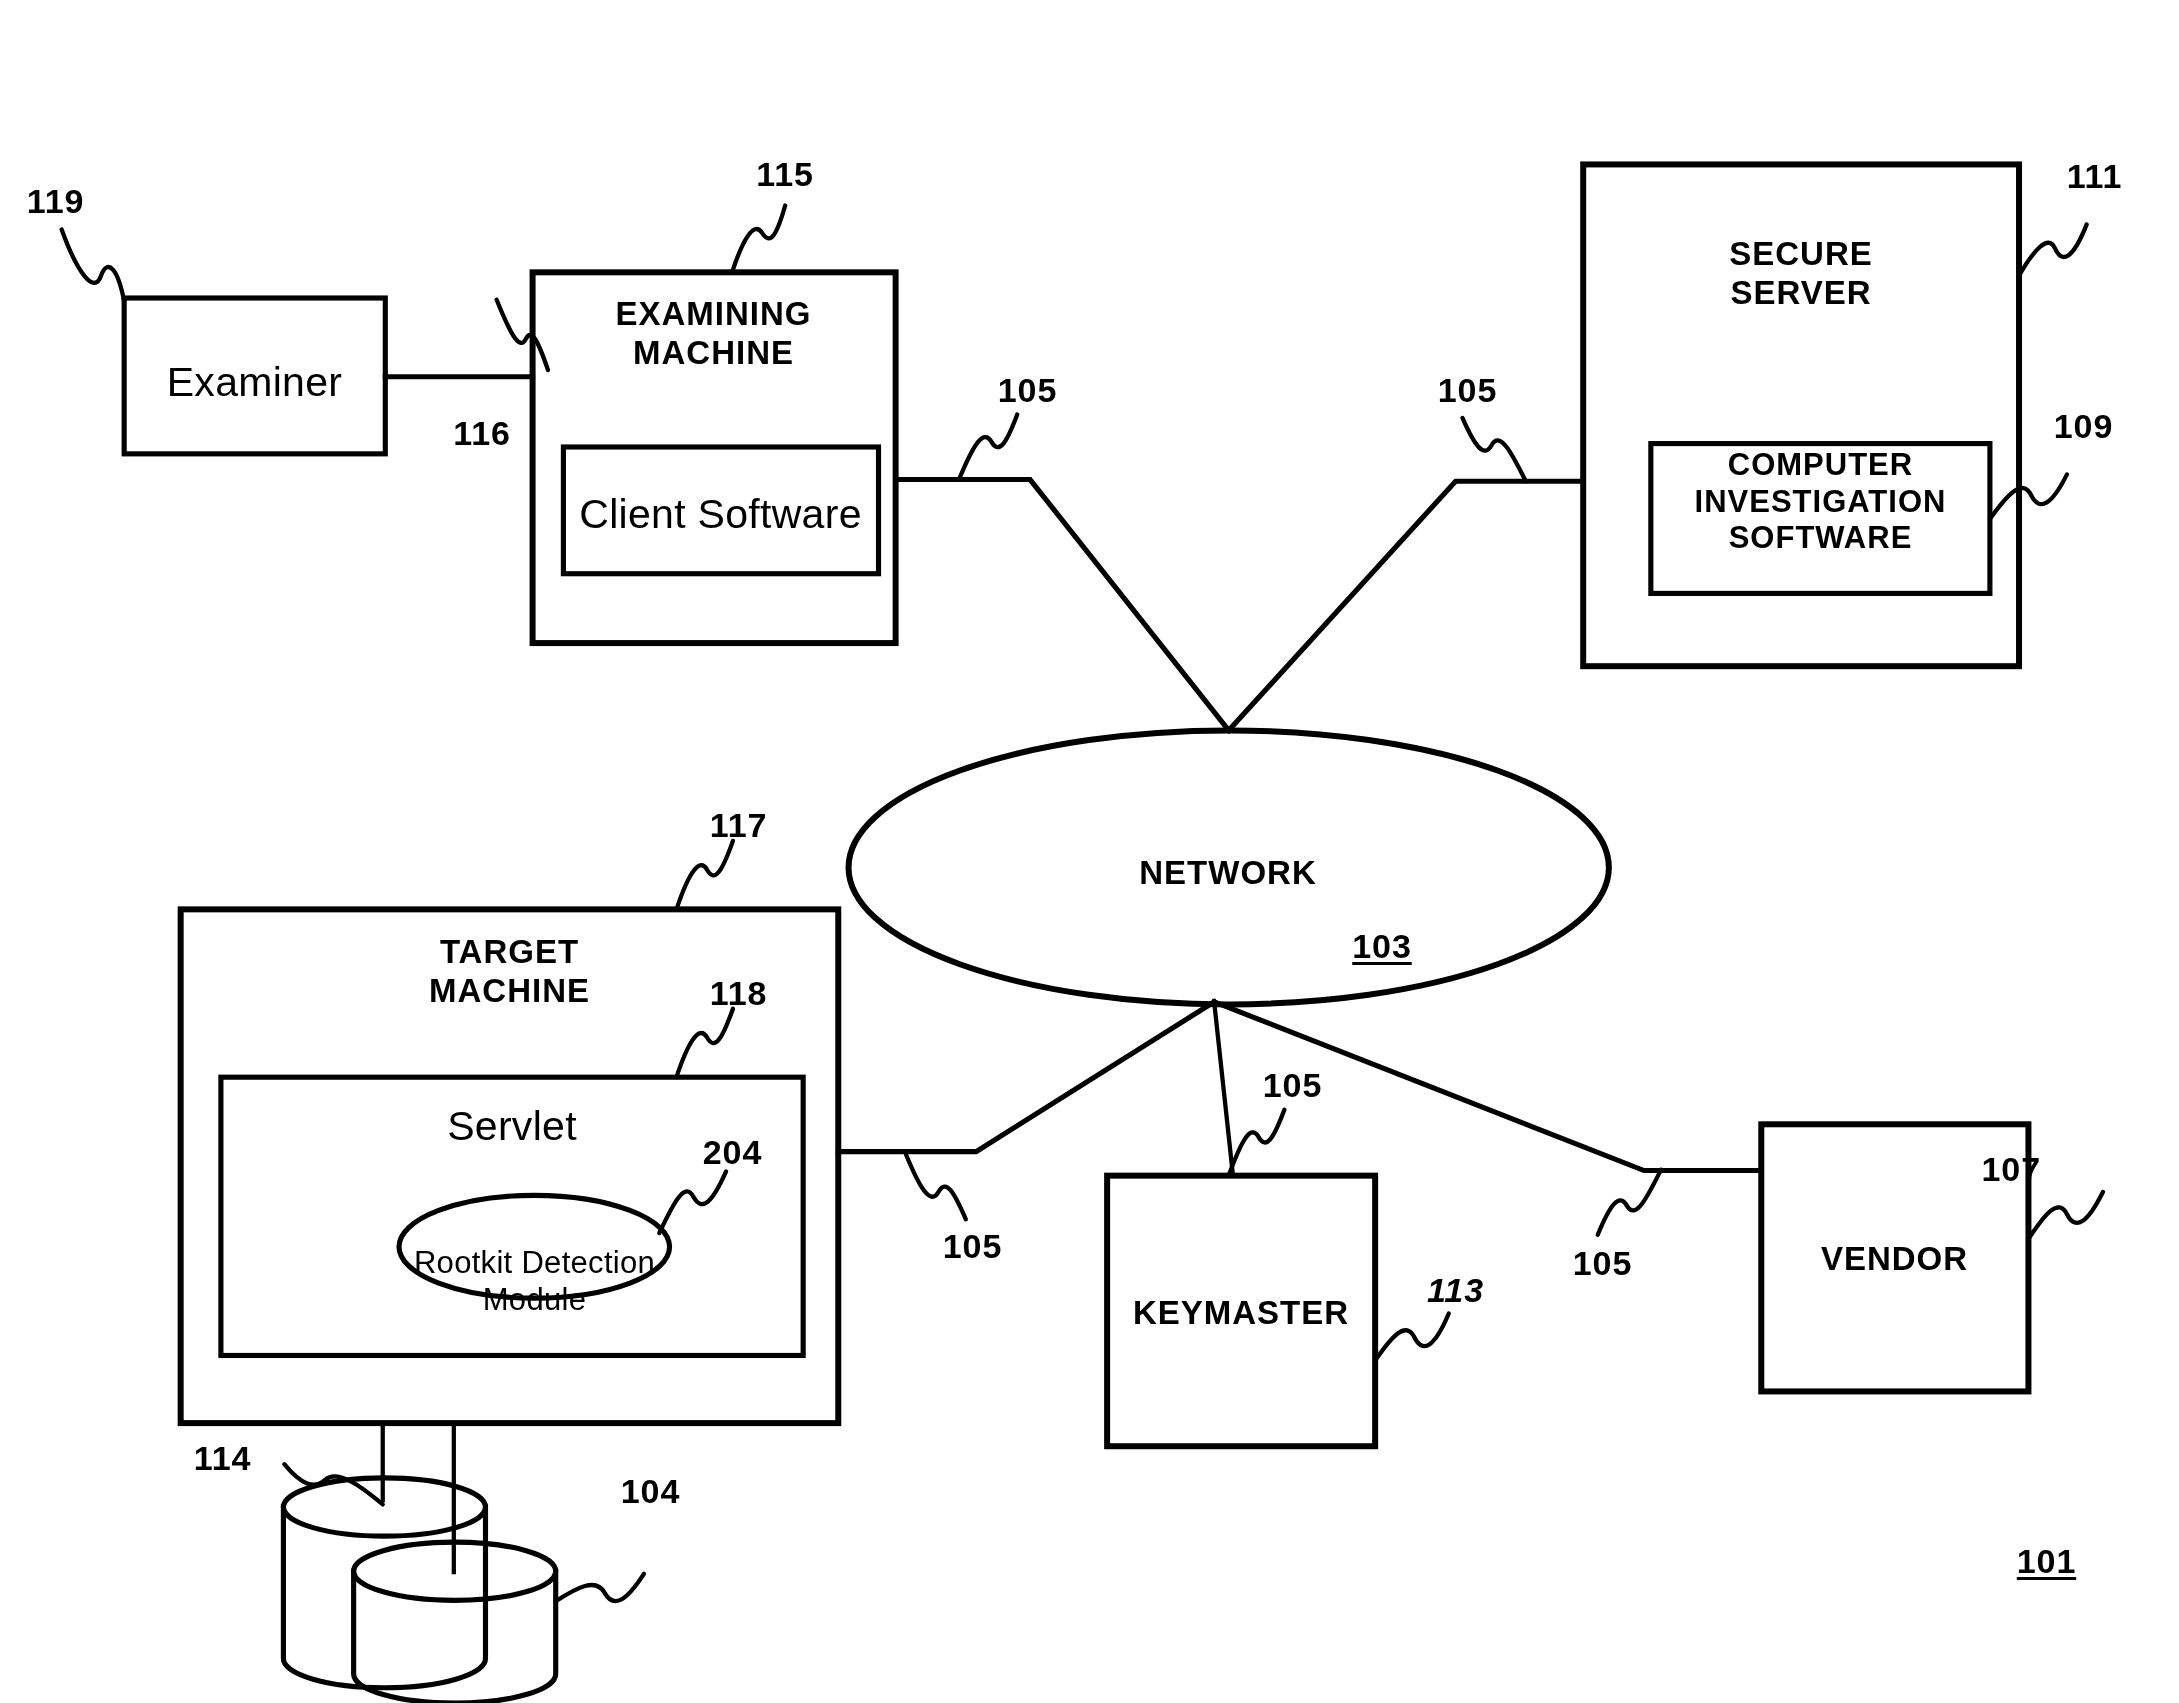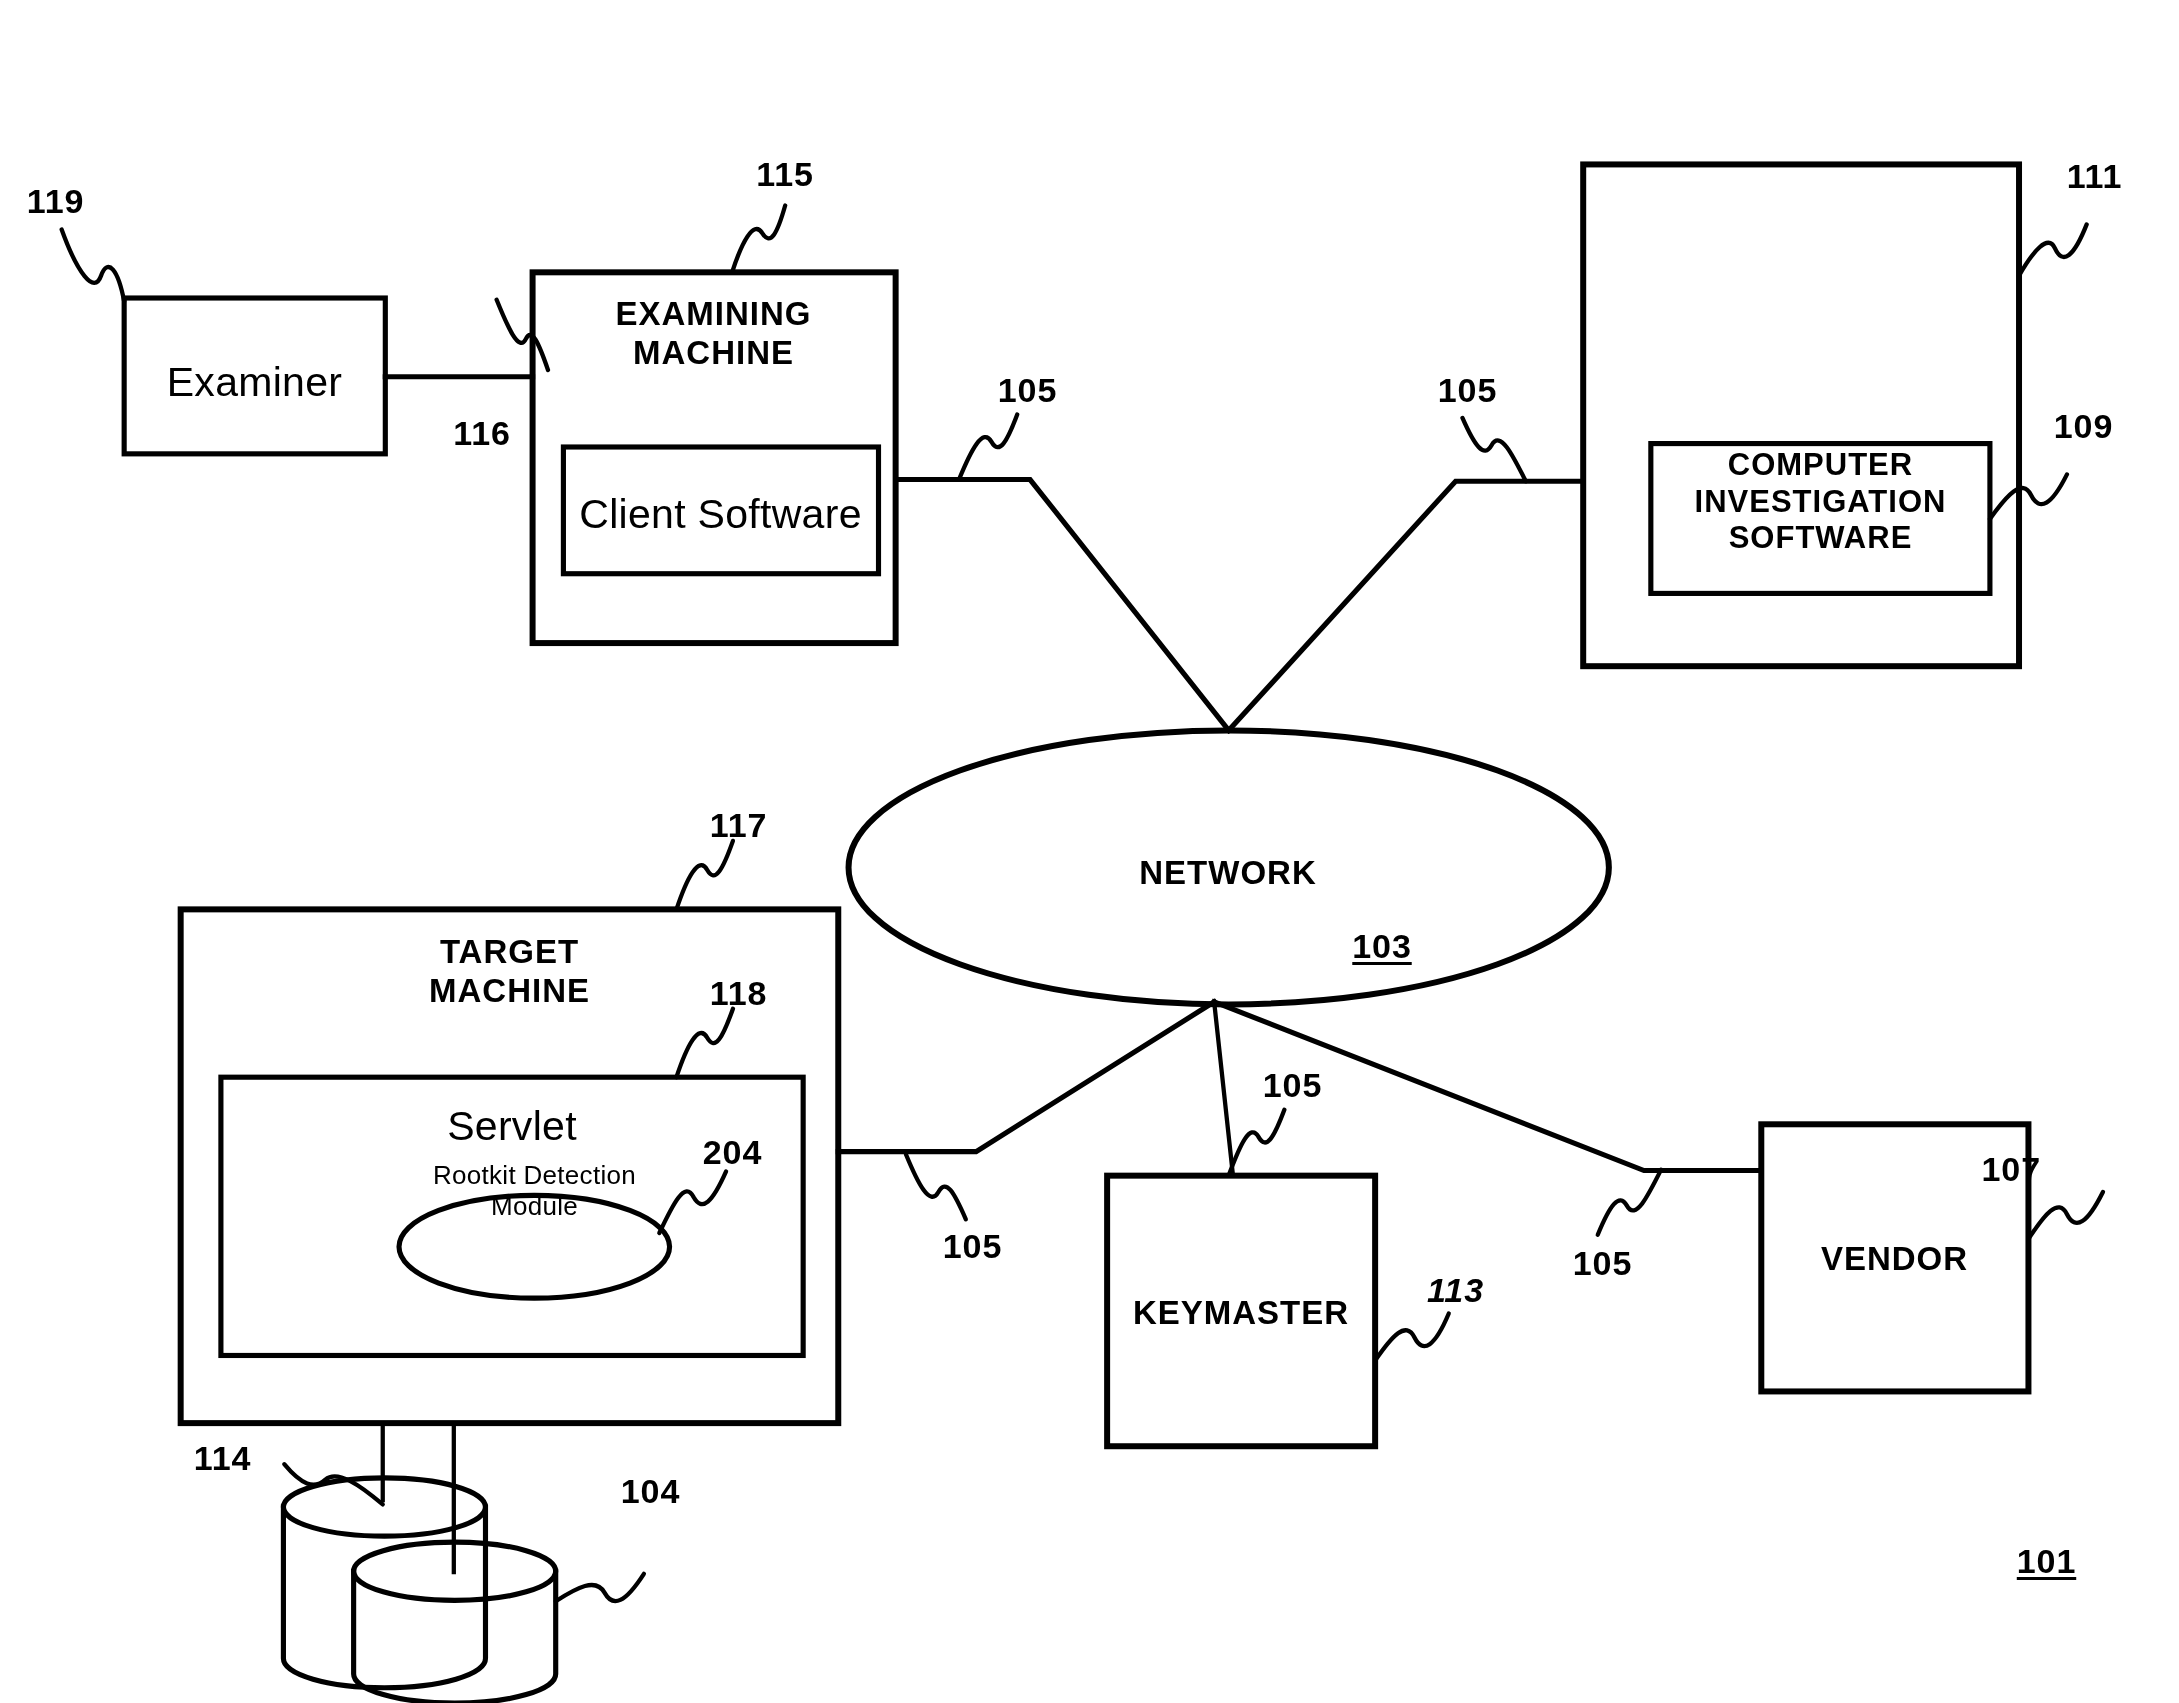--- a/index.html
+++ b/index.html
@@ -153,38 +153,40 @@
   <div class="lbl cap-mixed" style="left:124px; top:358px; width:261px;">Examiner</div>
   <div class="lbl ref" style="left:8.6px; top:181px; width:94px;text-align:center;">119</div>
 
   <div class="lbl cap-upper" style="left:532px; top:295px; width:363px;">EXAMINING
 MACHINE</div>
   <div class="lbl ref" style="left:738px; top:154px; width:94px;">115</div>
 
   <div class="lbl cap-mixed" style="left:563px; top:490px; width:315px;">Client Software</div>
   <div class="lbl ref" style="left:435px; top:413px; width:94px;">116</div>
 
+  <div class="lbl cap-upper" style="left:1583px; top:235px; width:436px;">SECURE
+SERVER</div>
   <div class="lbl ref" style="left:2043px; top:156px; width:103px;">111</div>
 
   <div class="lbl cap-upper" style="left:1651px; top:447px; width:339px; font-size:31px;">COMPUTER
 INVESTIGATION
 SOFTWARE</div>
   <div class="lbl ref" style="left:2032px; top:406px; width:103px;">109</div>
 
   <div class="lbl cap-upper" style="left:1057px; top:854px; width:342px;">NETWORK</div>
   <div class="lbl ref-ul" style="left:1335px; top:926px; width:94px;">103</div>
 
   <div class="lbl cap-upper" style="left:181px; top:933px; width:657px;">TARGET
 MACHINE</div>
   <div class="lbl ref" style="left:687px; top:805px; width:103px;">117</div>
 
   <div class="lbl cap-mixed" style="left:221px; top:1102px; width:582px;">Servlet</div>
   <div class="lbl ref" style="left:687px; top:973px; width:103px;">118</div>
 
-  <div class="lbl cap-mixed" style="left:399px; top:1160px; width:271px; font-size:26px;">Rootkit Detection
+  <div class="lbl cap-mixed" style="left:399px; top:1245px; width:271px; font-size:31px;">Rootkit Detection
 Module</div>
   <div class="lbl ref" style="left:681px; top:1132px; width:103px;">204</div>
 
   <div class="lbl cap-upper" style="left:1087px; top:1294px; width:308px;">KEYMASTER</div>
   <div class="lbl ref" style="left:1404px; top:1270px; width:103px;font-style:italic;">113</div>
 
   <div class="lbl cap-upper" style="left:1761px; top:1240px; width:267px;">VENDOR</div>
   <div class="lbl ref" style="left:1938px; top:1149px; width:103px;text-align:right;">107</div>
 
   <div class="lbl ref" style="left:171px; top:1438px; width:103px;">114</div>

